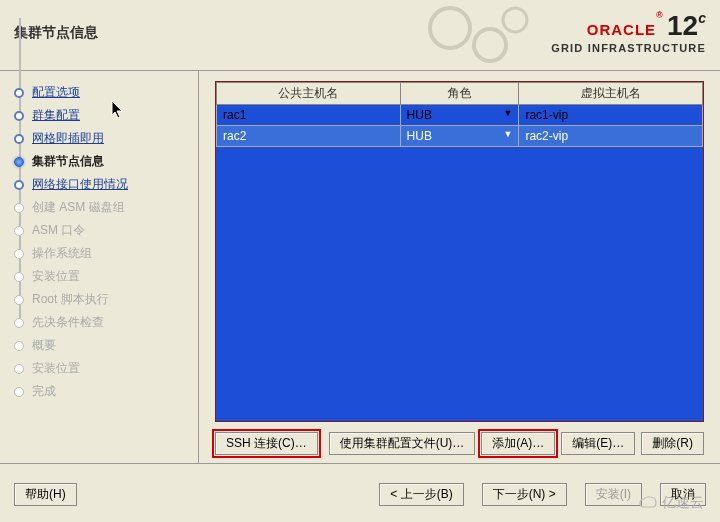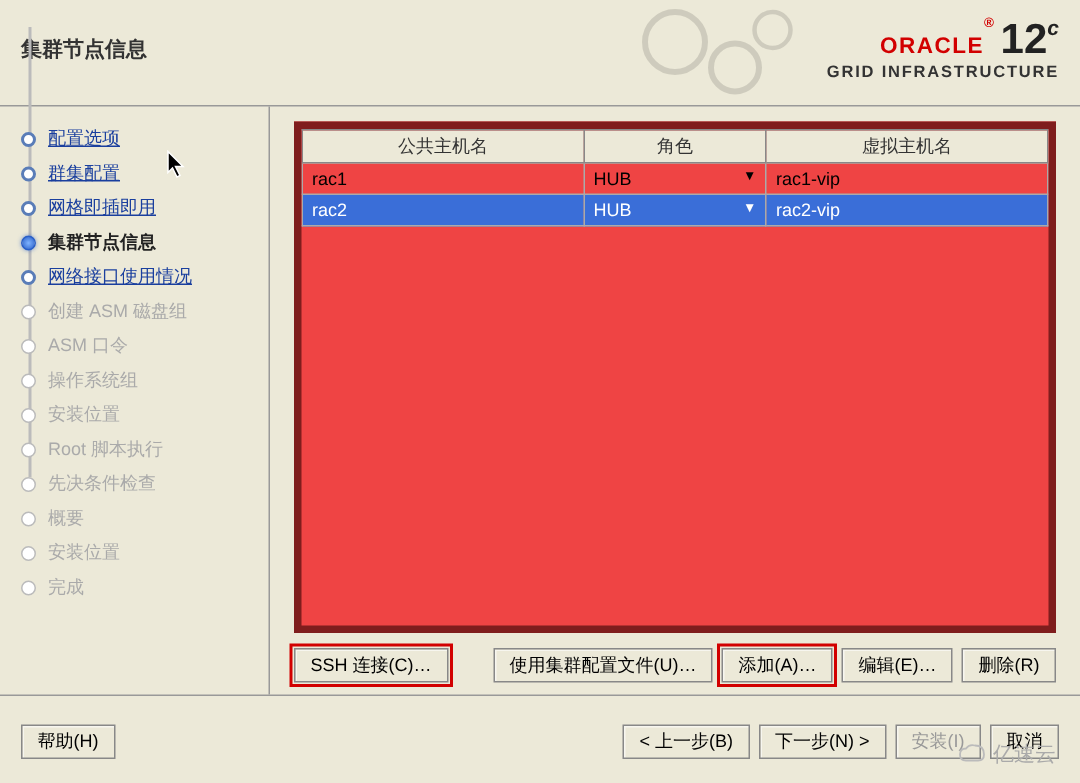--- a/index.html
+++ b/index.html
@@ -6,44 +6,44 @@
 .header{height:70px;border-bottom:1px solid #999;position:relative;overflow:hidden}
 .header-title{position:absolute;left:14px;top:24px;font-size:14px;font-weight:bold;color:#333}
 .header-logo{position:absolute;right:14px;top:10px;text-align:right}
 .logo-top{font-family:Arial,sans-serif}
 .logo-oracle{color:#d20000;font-weight:bold;font-size:15px;letter-spacing:1px}
 .logo-12{font-size:28px;font-weight:bold;color:#222;margin-left:0}
 .logo-12 sup{font-size:14px;vertical-align:top;font-style:italic}
 .logo-sub{color:#333;font-size:11px;letter-spacing:1.2px;font-weight:bold}
 .header-gears{position:absolute;right:180px;top:0;height:70px;width:120px;opacity:.12}
 .body{display:flex;height:392px}
-.sidebar{width:180px;border-right:1px solid #999;padding:10px 0 0 0;box-sizing:border-box}
+.sidebar{width:199px;border-right:1px solid #999;padding:10px 0 0 0;box-sizing:border-box}
 .step{display:flex;align-items:center;padding:3px 0 3px 14px;position:relative}
 .step .dot{width:10px;height:10px;border-radius:50%;border:1px solid #5a7db8;background:#fff;margin-right:8px;box-sizing:border-box;position:relative;z-index:2;flex-shrink:0}
 .step.visited .dot{background:#fff;border:2px solid #5a7db8}
 .step.current .dot{background:radial-gradient(circle,#7fb3ff 0%,#2a5fc7 100%);border:1px solid #2a5fc7;box-shadow:0 0 3px rgba(42,95,199,.6)}
 .step.future .dot{border-color:#bbb}
 .step a{color:#1a3f9e;text-decoration:underline;cursor:pointer}
 .step.current span{font-weight:bold;color:#222}
 .step.future span{color:#aaa}
 .sidebar .line{position:absolute;left:19px;top:18px;width:2px;height:300px;background:#bbb;z-index:1}
 .main{flex:1;padding:10px 16px 8px 16px;display:flex;flex-direction:column;box-sizing:border-box}
 .instr{margin:4px 0 12px 0;color:#333}
-.table-wrap{flex:1;border:5px solid #7f1d1d;background:#ef4444;overflow:hidden}
+.table-wrap{flex:1;border:1px solid #7f1d1d;background:#1d4ed8;overflow:hidden}
 table{width:100%;border-collapse:collapse;font-size:12px}
 th{background:#ece9d8;border:1px solid #888;padding:2px 6px;font-weight:normal;text-align:center;color:#333}
 td{border:1px solid #aaa;padding:1px 6px;height:18px}
 tr.sel td{background:#3a6ed8;color:#fff}
 .role-cell{display:flex;justify-content:space-between;align-items:flex-start}
 .button-row{display:flex;justify-content:space-between;margin-top:10px;gap:11px}
 .button-row .right{display:flex;gap:6px}
 .btn{background:#ece9d8;border:1px solid #888;padding:2px 10px;font-size:12px;font-family:inherit;cursor:pointer;box-shadow:1px 1px 0 rgba(255,255,255,.6) inset}
 .hl-red{outline:2px solid #d20000;outline-offset:1px}
 .footer{height:60px;border-top:1px solid #999;display:flex;align-items:center;padding:0 14px;justify-content:space-between}
-.footer .nav{display:flex;gap:6px;align-items:center}
+.footer .nav{display:flex;gap:18px;align-items:center}
 .watermark{position:absolute;right:16px;bottom:10px;color:#aaa;font-size:14px;pointer-events:none}
 .chev{font-size:9px;vertical-align:middle}
 .cursor-icon{position:absolute;left:111px;top:100px;pointer-events:none}
 </style>
 </head>
 <body>
 
 <div class="header">
   <svg class="header-gears" viewBox="0 0 120 70">
     <circle cx="30" cy="28" r="20" fill="none" stroke="#000" stroke-width="4"></circle>

